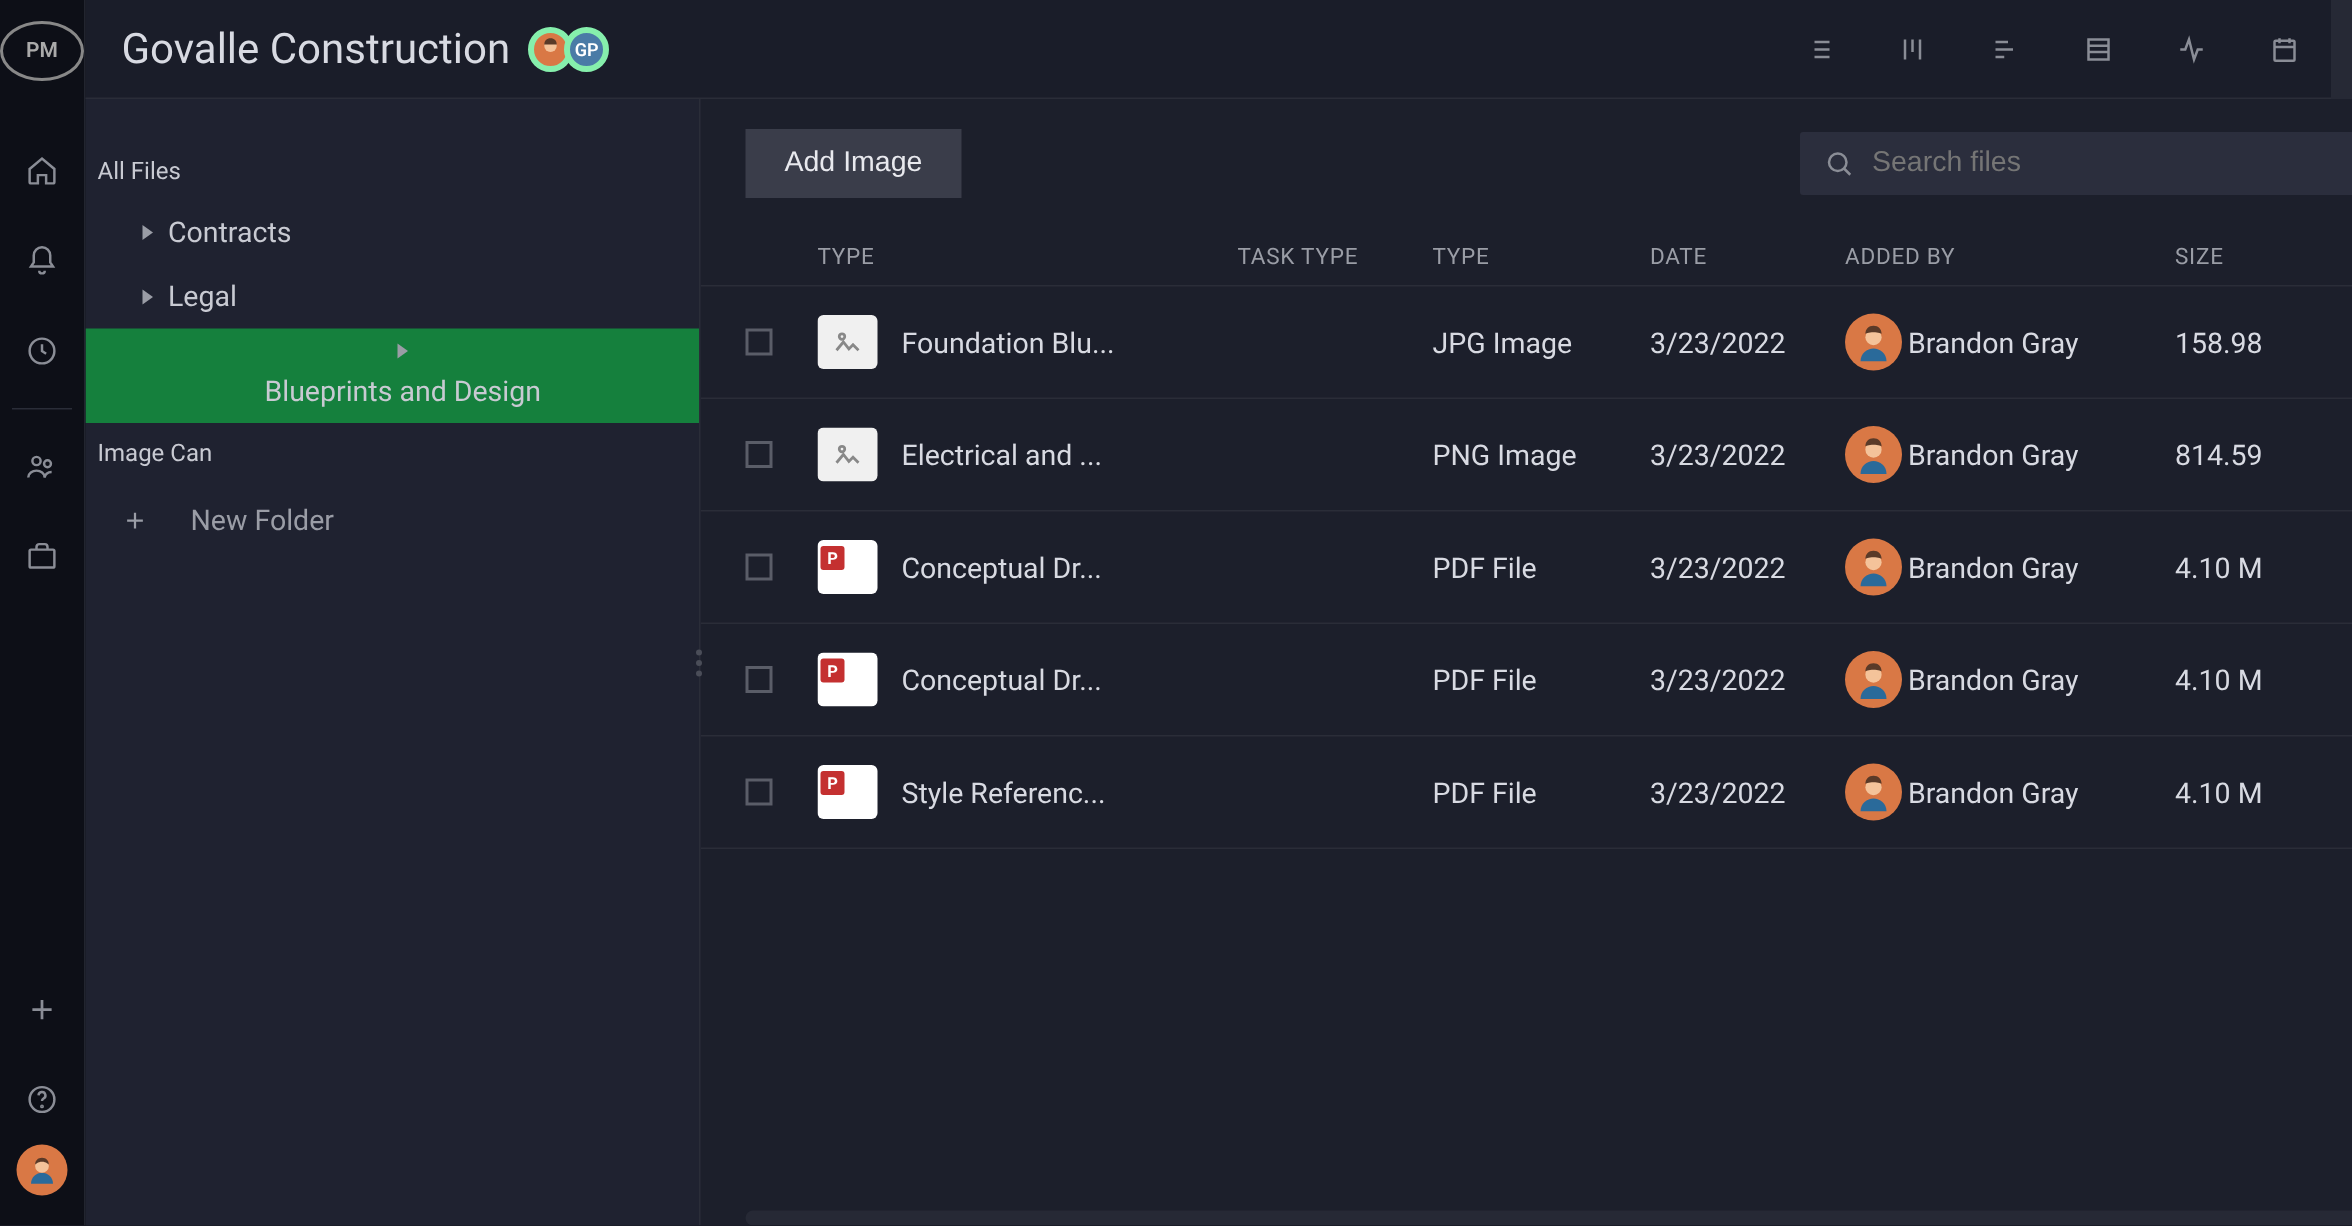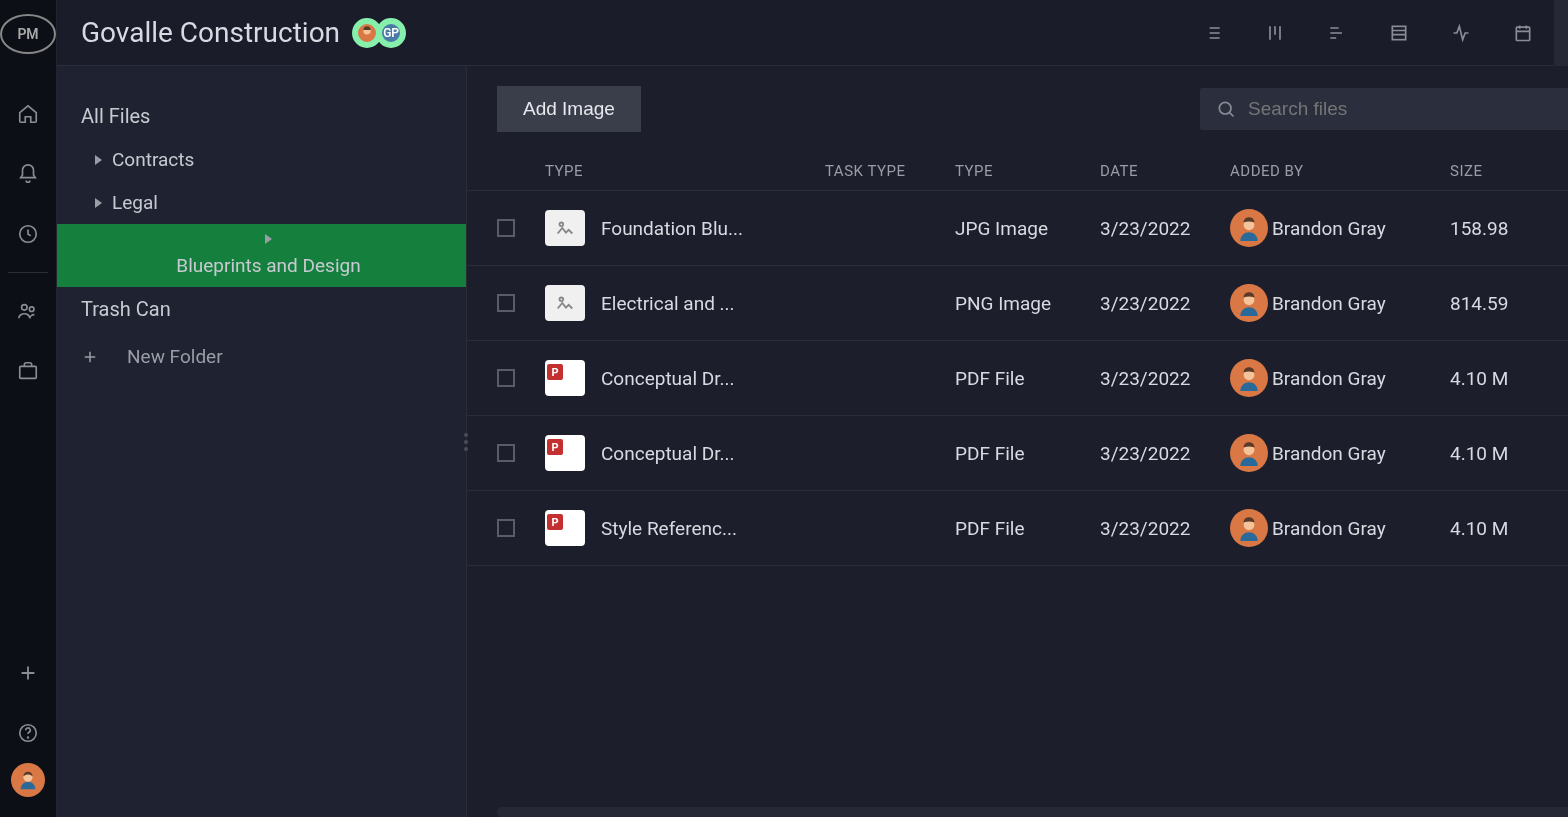--- a/index.html
+++ b/index.html
@@ -58,21 +58,21 @@
   border-bottom: 1px solid #2a2d38;
   gap: 18px;
 }
 .project-title { font-size: 28px; font-weight: 400; color: #d8dae2; }
 .avatar-group { display: flex; }
 .avatar-group .av {
   width: 30px; height: 30px; border-radius: 50%;
   display:flex;align-items:center;justify-content:center;
   font-size:12px;font-weight:600;color:#fff;
   margin-left:-6px;
-  border:6px solid #86efac;
+  border:4px solid #86efac;
 }
 .av-orange{background:#d97845;}
 .av-blue{background:#4a7ba6;}
 .view-tabs { margin-left: auto; display: flex; gap: 0; }
 .view-tab {
   width: 62px; height: 66px;
   display: flex; align-items: center; justify-content: center;
   cursor: pointer;
   color: #8a8d96;
 }
@@ -90,21 +90,21 @@
   border-right: 1px solid #2a2d38;
   position:relative;
 }
 .folder-item {
   padding: 10px 24px 10px 38px;
   font-size: 19px;
   color: #c8cad2;
   cursor: pointer;
   display:flex;align-items:center;gap:10px;
 }
-.folder-item.root { padding-left: 24px; font-size: 20px; }
+.folder-item.root { padding-left: 8px; font-size: 16px; }
 .folder-item.selected { background: #15803d; flex-direction: column; }
 .folder-caret {
   width:0;height:0;
   border-top:5px solid transparent;
   border-bottom:5px solid transparent;
   border-left:7px solid #9a9da6;
 }
 .new-folder {
   padding: 14px 24px;
   font-size: 19px;
@@ -316,21 +316,21 @@
             </div>
             <div class="folder-item">
               <span class="folder-caret"></span>
               <span>Legal</span>
             </div>
             <div class="folder-item selected">
               <span class="folder-caret"></span>
               <span>Blueprints and Design</span>
             </div>
           </div>
-        <div class="folder-item root">Trash Can</div>
+        <div class="folder-item root">Image Can</div>
         <div class="new-folder">
           <svg viewBox="0 0 24 24" width="18" height="18" fill="none" stroke="currentColor" stroke-width="2">
               <path d="M12 5v14M5 12h14"></path>
             </svg>
           <span>New Folder</span>
         </div>
         <div class="drag-dots">
             <span></span>
             <span></span>
             <span></span>

